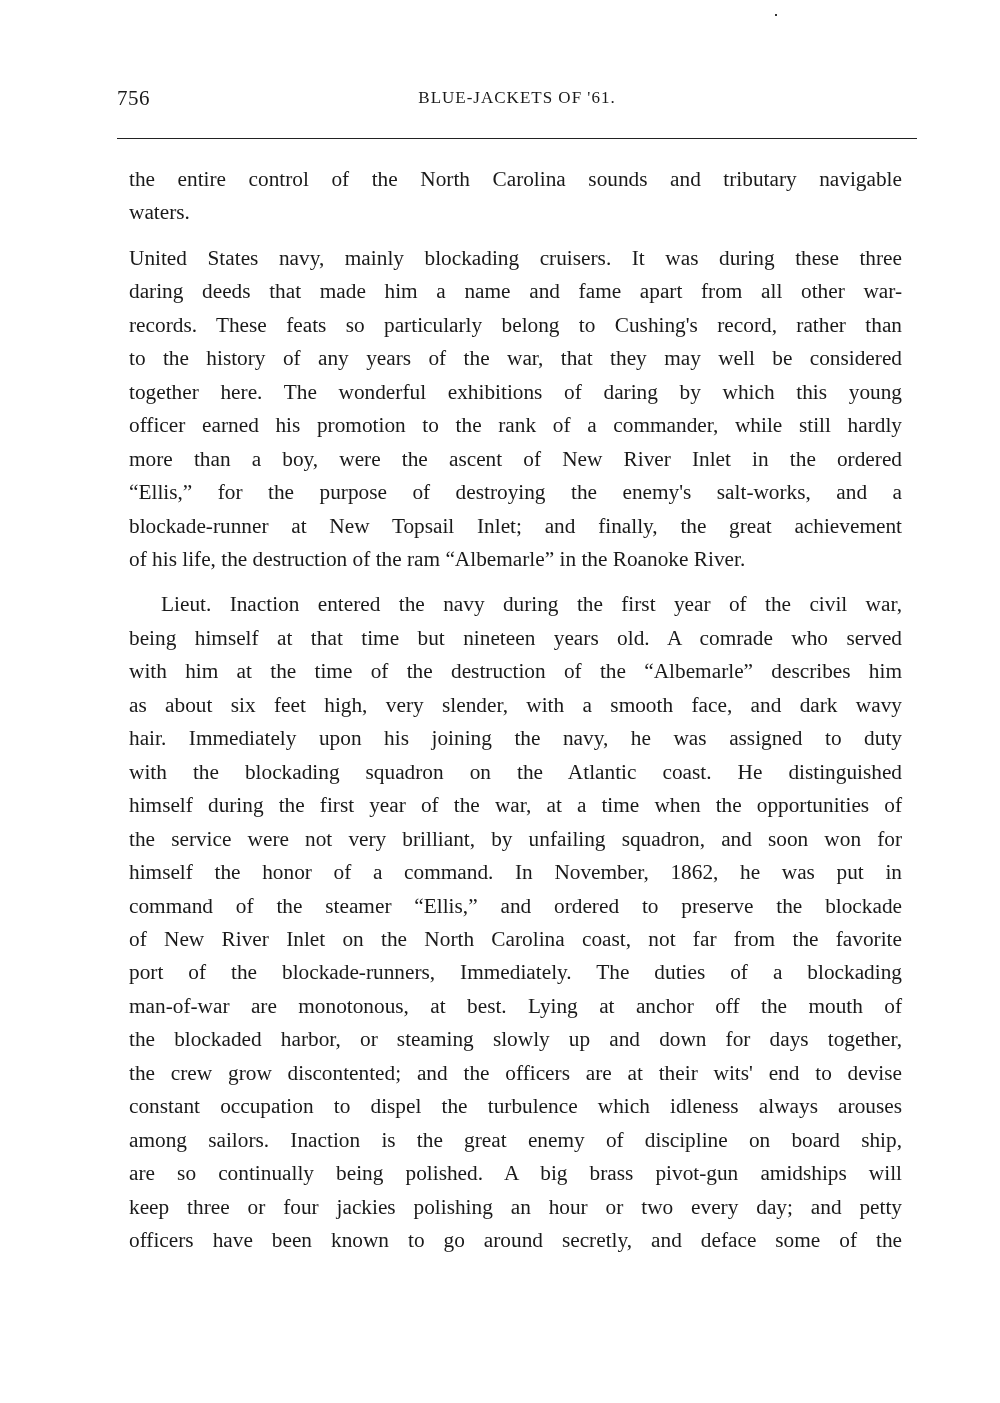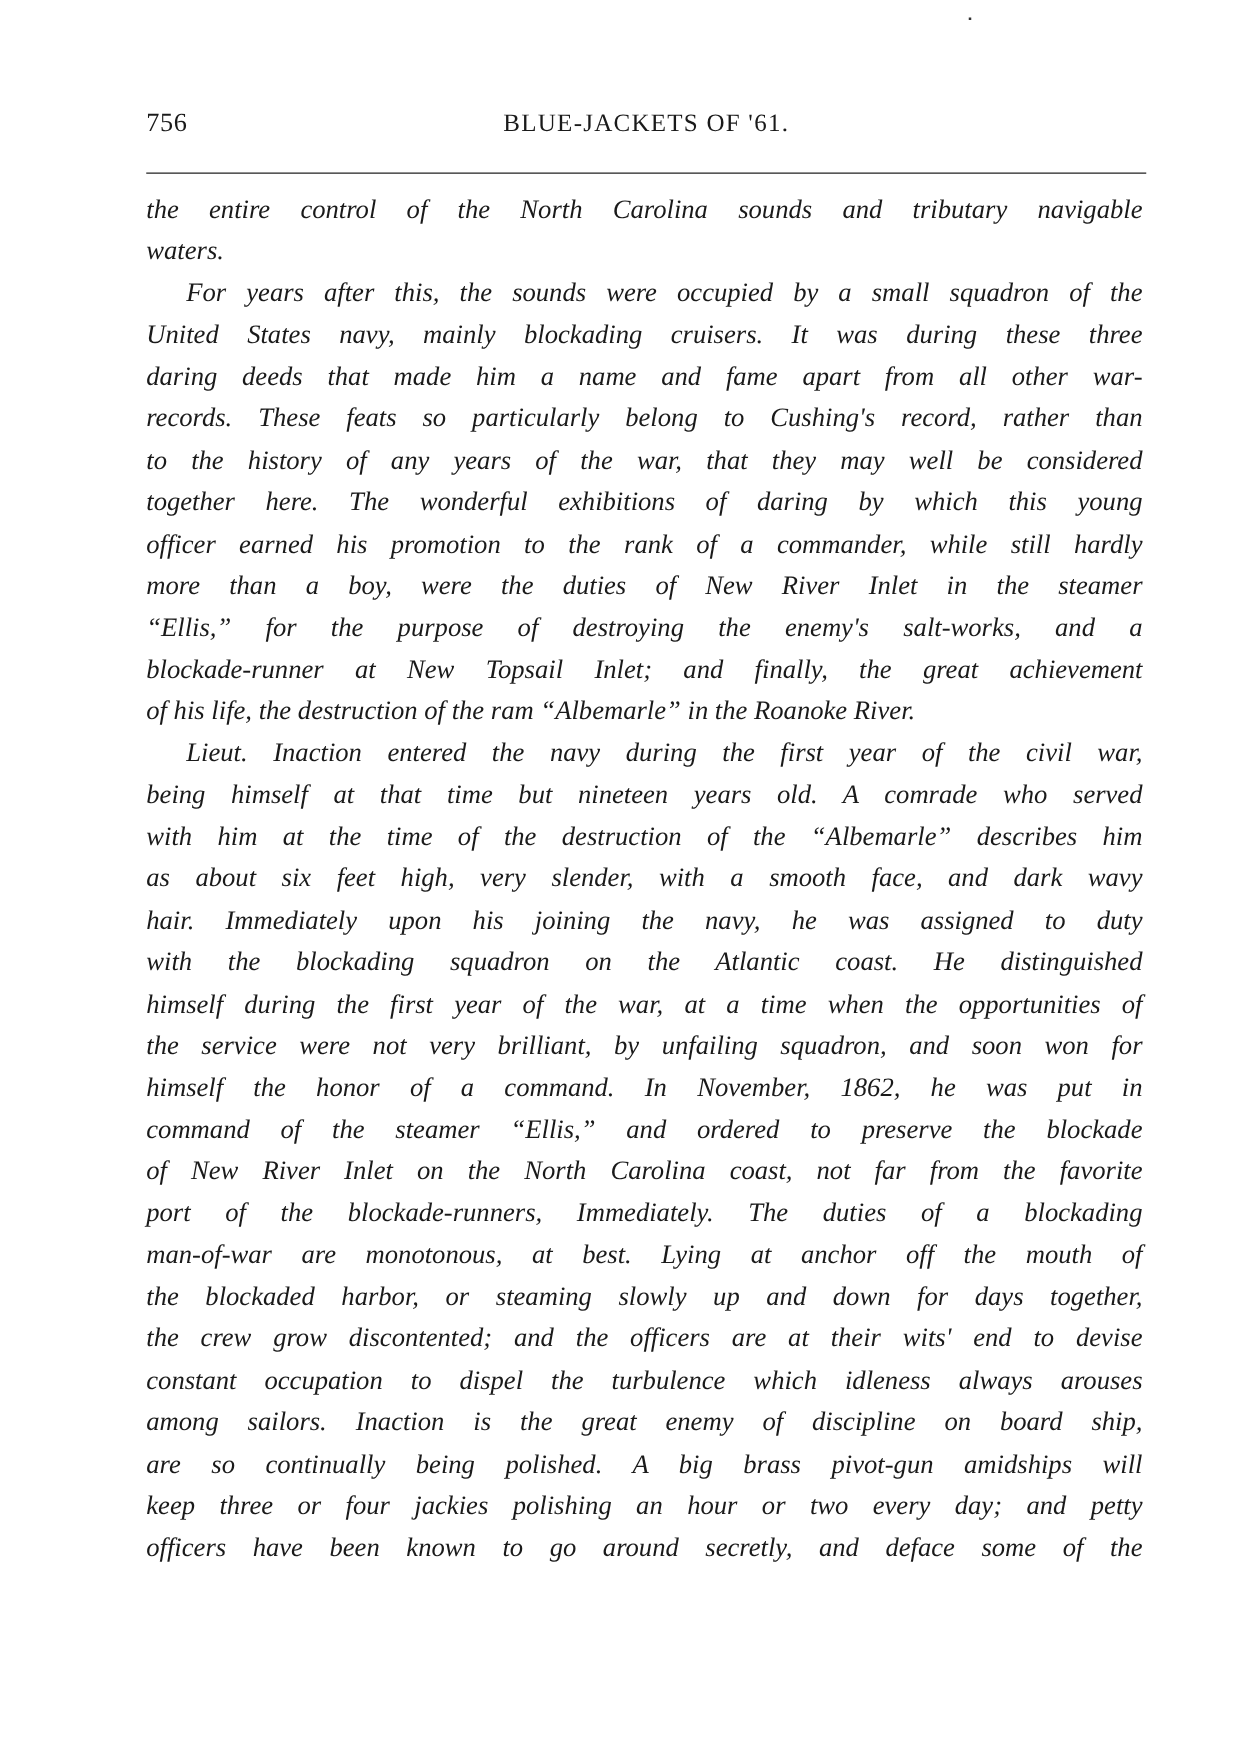--- a/index.html
+++ b/index.html
@@ -36,43 +36,42 @@
       top: 2px;
       font-size: 21px;
       letter-spacing: 0.5px;
     }
     .running-title {
       position: absolute;
       left: 0;
       right: 0;
       top: 4px;
       text-align: center;
-      font-size: 20px;
+      font-size: 17px;
       letter-spacing: 1px;
     }
     .head-rule {
       position: absolute;
       left: 117px;
       top: 138px;
       width: 800px;
       height: 0;
       border-top: 1.5px solid #222;
     }
     .body-text {
       position: absolute;
       left: 117px;
       top: 151px;
       width: 797px;
       font-size: 21.3px;
       line-height: 33.45px;
       text-align: justify;
     }
     .body-text p {
-      margin: 0;
-      font-style: italic;
+      margin: 12px;
     }
     .body-text p.indent {
       text-indent: 32px;
     }
     .line {
       display: block;
       text-align: justify;
       text-align-last: justify;
       white-space: nowrap;
     }
@@ -91,28 +90,27 @@
 </div>
 
 <div class="head-rule"></div>
 
 <div class="body-text">
   <p>
     <span class="line">the entire control of the North Carolina sounds and tributary navigable</span>
     <span class="line last">waters.</span>
   </p>
   <p class="indent" style="text-indent: 0px;">
-    <span class="line" style="padding-left: 32px;">For years after this, the sounds were occupied by a small squadron of the</span>
     <span class="line">United States navy, mainly blockading cruisers.  It was during these three</span>
     <span class="line">daring deeds that made him a name and fame apart from all other war-</span>
     <span class="line">records.  These feats so particularly belong to Cushing's record, rather than</span>
     <span class="line">to the history of any years of the war, that they may well be considered</span>
     <span class="line">together here.  The wonderful exhibitions of daring by which this young</span>
     <span class="line">officer earned his promotion to the rank of a commander, while still hardly</span>
-    <span class="line">more than a boy, were the duties of New River Inlet in the steamer</span>
+    <span class="line">more than a boy, were the ascent of New River Inlet in the ordered</span>
     <span class="line">“Ellis,” for the purpose of destroying the enemy's salt-works, and a</span>
     <span class="line">blockade-runner at New Topsail Inlet; and finally, the great achievement</span>
     <span class="line last">of his life, the destruction of the ram “Albemarle” in the Roanoke River.</span>
   </p>
   <p class="indent" style="text-indent: 0px;">
     <span class="line" style="padding-left: 32px;">Lieut. Inaction entered the navy during the first year of the civil war,</span>
     <span class="line">being himself at that time but nineteen years old.  A comrade who served</span>
     <span class="line">with him at the time of the destruction of the “Albemarle” describes him</span>
     <span class="line">as about six feet high, very slender, with a smooth face, and dark wavy</span>
     <span class="line">hair.  Immediately upon his joining the navy, he was assigned to duty</span>

